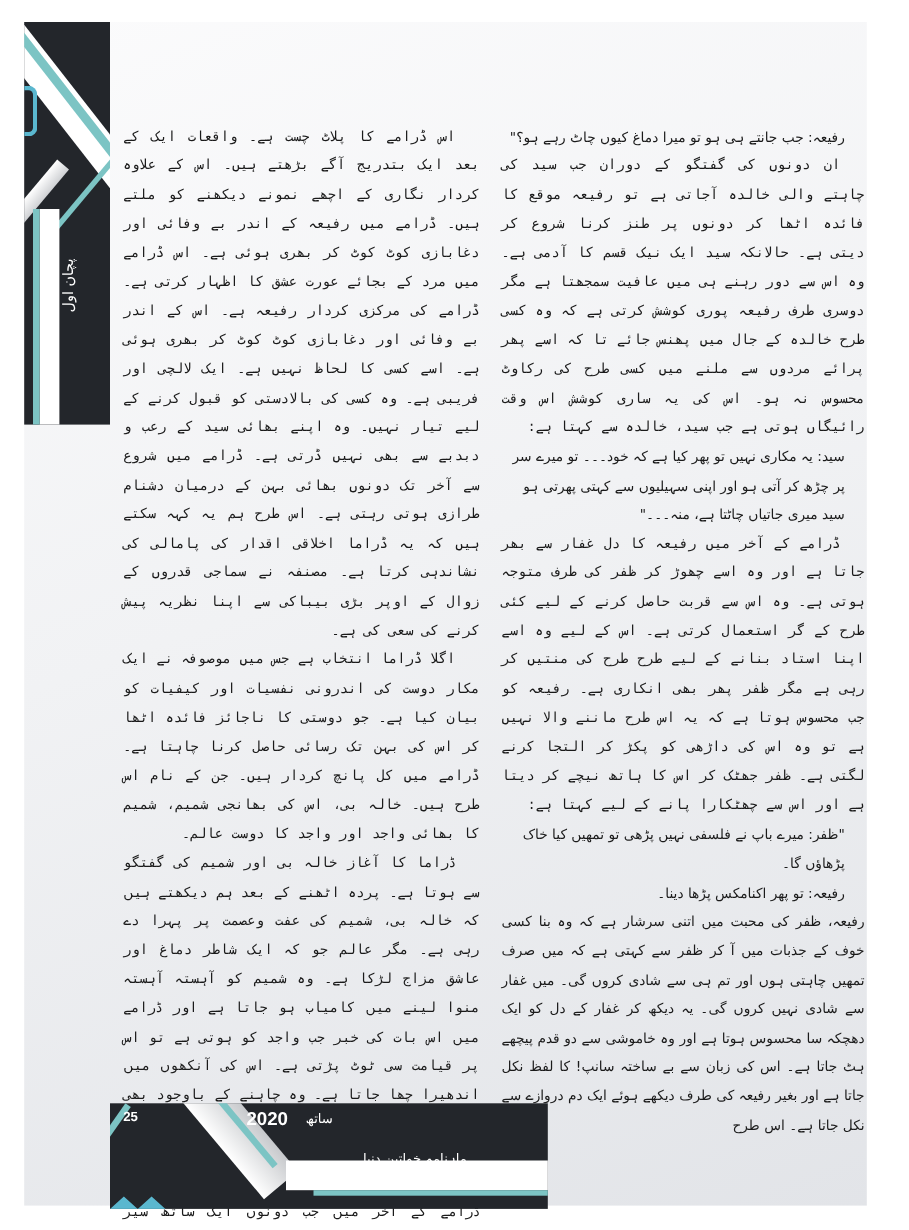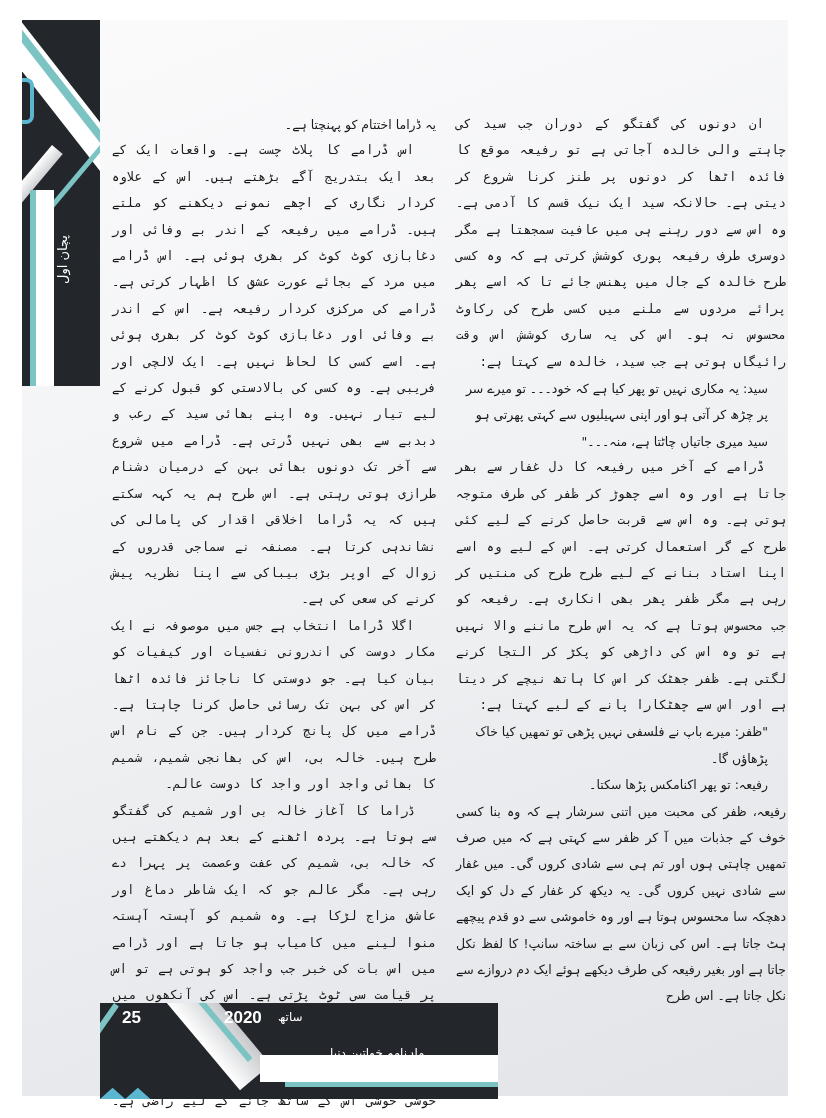--- a/index.html
+++ b/index.html
@@ -87,22 +87,22 @@
   .footer-band .diag-t2 {
     position: absolute; left: 14px; top: 0px; width: 6px; height: 50px;
     background: #7cc4c4; transform: rotate(35deg); transform-origin: top left;
   }
   .footer-band .zigzag {
     position: absolute; left: 0; top: 82px; width: 70px; height: 14px;
     background: #5ab7cf;
     clip-path: polygon(0 100%, 18% 20%, 36% 100%, 54% 20%, 72% 100%, 72% 100%);
   }
   .page-number {
-    position: absolute; left: 122px; top: 1008px; color: #ffffff;
-    font-family: "Liberation Sans", sans-serif; font-weight: bold; font-size: 17px;
+    position: absolute; left: 112px; top: 1008px; color: #ffffff;
+    font-family: "Liberation Sans", sans-serif; font-weight: bold; font-size: 12px;
   }
   .footer-year {
     position: absolute; left: 224px; top: 1008px; color: #ffffff;
     font-family: "Liberation Sans", sans-serif; font-weight: bold; font-size: 17px;
   }
   .footer-month {
     position: absolute; left: 278px; top: 1010px; color: #ffffff;
     font-size: 12px; direction: rtl;
   }
   .footer-magazine {
@@ -120,33 +120,33 @@
   <div class="diag-teal"></div>
   <div class="diag-white-2"></div>
   <div class="diag-teal-2"></div>
   <div class="vert-white"></div>
   <div class="vert-teal"></div>
 </div>
 <div class="logo-mark"></div>
 <div class="section-label">پچان اول</div>
 
 <div class="column col-left" id="col-left">
-    <p class="">یہ ڈراما اختتام کو پہنچتا ہے۔</p>
     <p class="indent">اس ڈرامے کا پلاٹ چست ہے۔ واقعات ایک کے بعد ایک بتدریج آگے بڑھتے ہیں۔ اس کے علاوہ کردار نگاری کے اچھے نمونے دیکھنے کو ملتے ہیں۔ ڈرامے میں رفیعہ کے اندر بے وفائی اور دغابازی کوٹ کوٹ کر بھری ہوئی ہے۔ اس ڈرامے میں مرد کے بجائے عورت عشق کا اظہار کرتی ہے۔ ڈرامے کی مرکزی کردار رفیعہ ہے۔ اس کے اندر بے وفائی اور دغابازی کوٹ کوٹ کر بھری ہوئی ہے۔ اسے کسی کا لحاظ نہیں ہے۔ ایک لالچی اور فریبی ہے۔ وہ کسی کی بالادستی کو قبول کرنے کے لیے تیار نہیں۔ وہ اپنے بھائی سید کے رعب و دبدبے سے بھی نہیں ڈرتی ہے۔ ڈرامے میں شروع سے آخر تک دونوں بھائی بہن کے درمیان دشنام طرازی ہوتی رہتی ہے۔ اس طرح ہم یہ کہہ سکتے ہیں کہ یہ ڈراما اخلاقی اقدار کی پامالی کی نشاندہی کرتا ہے۔ مصنفہ نے سماجی قدروں کے زوال کے اوپر بڑی بیباکی سے اپنا نظریہ پیش کرنے کی سعی کی ہے۔</p>
     <p class="indent">اگلا ڈراما انتخاب ہے جس میں موصوفہ نے ایک مکار دوست کی اندرونی نفسیات اور کیفیات کو بیان کیا ہے۔ جو دوستی کا ناجائز فائدہ اٹھا کر اس کی بہن تک رسائی حاصل کرنا چاہتا ہے۔ ڈرامے میں کل پانچ کردار ہیں۔ جن کے نام اس طرح ہیں۔ خالہ بی، اس کی بھانجی شمیم، شمیم کا بھائی واجد اور واجد کا دوست عالم۔</p>
     <p class="indent">ڈراما کا آغاز خالہ بی اور شمیم کی گفتگو سے ہوتا ہے۔ پردہ اٹھنے کے بعد ہم دیکھتے ہیں کہ خالہ بی، شمیم کی عفت وعصمت پر پہرا دے رہی ہے۔ مگر عالم جو کہ ایک شاطر دماغ اور عاشق مزاج لڑکا ہے۔ وہ شمیم کو آہستہ آہستہ منوا لینے میں کامیاب ہو جاتا ہے اور ڈرامے میں اس بات کی خبر جب واجد کو ہوتی ہے تو اس پر قیامت سی ٹوٹ پڑتی ہے۔ اس کی آنکھوں میں اندھیرا چھا جاتا ہے۔ وہ چاہنے کے باوجود بھی کچھ نہیں کر سکتا کیونکہ اس وقت اس کی بہن عالم کی محبت میں گرفتار ہو چکی ہوتی ہے اور خوشی خوشی اس کے ساتھ جانے کے لیے راضی ہے۔ ڈرامے کے آخر میں جب دونوں ایک ساتھ سیر سپاٹے کے لیے باہر چلے جاتے ہیں تو انھیں کسی شرمندگی یا خجالت کا احساس نہیں ہوتا بلکہ وہ واجد کو طنزاً اور مذاق اڑاتے ہوئے نکلتے ہیں۔</p>
     <p class="quote">"عالم: (جس کی سمجھ میں نہیں آتا کیا کرے) مگر۔۔۔ یہ کیا کہہ رہے ہو تم؟ تم نے کب دیکھا۔۔</p>
     <p class="quote">واجد: ہاں۔۔۔ ہاں ہم نے دیکھا۔۔۔ اور وہ خوشخبری بھی مل گئی ہمیں اور اسی وجہ سے ہم لوگ اس</p>
   </div>
 <div class="column col-right" id="col-right">
+    <p class="quote">رفیعہ: جب جانتے ہی ہو تو میرا دماغ کیوں چاٹ رہے ہو؟"</p>
     <p class="indent">ان دونوں کی گفتگو کے دوران جب سید کی چاہتے والی خالدہ آجاتی ہے تو رفیعہ موقع کا فائدہ اٹھا کر دونوں پر طنز کرنا شروع کر دیتی ہے۔ حالانکہ سید ایک نیک قسم کا آدمی ہے۔ وہ اس سے دور رہنے ہی میں عافیت سمجھتا ہے مگر دوسری طرف رفیعہ پوری کوشش کرتی ہے کہ وہ کسی طرح خالدہ کے جال میں پھنس جائے تا کہ اسے پھر پرائے مردوں سے ملنے میں کسی طرح کی رکاوٹ محسوس نہ ہو۔ اس کی یہ ساری کوشش اس وقت رائیگاں ہوتی ہے جب سید، خالدہ سے کہتا ہے:</p>
     <p class="quote">سید: یہ مکاری نہیں تو پھر کیا ہے کہ خود۔۔۔ تو میرے سر پر چڑھ کر آتی ہو اور اپنی سہیلیوں سے کہتی پھرتی ہو سید میری جاتیاں چاٹتا ہے، منہ۔۔۔"</p>
     <p class="indent">ڈرامے کے آخر میں رفیعہ کا دل غفار سے بھر جاتا ہے اور وہ اسے چھوڑ کر ظفر کی طرف متوجہ ہوتی ہے۔ وہ اس سے قربت حاصل کرنے کے لیے کئی طرح کے گر استعمال کرتی ہے۔ اس کے لیے وہ اسے اپنا استاد بنانے کے لیے طرح طرح کی منتیں کر رہی ہے مگر ظفر پھر بھی انکاری ہے۔ رفیعہ کو جب محسوس ہوتا ہے کہ یہ اس طرح ماننے والا نہیں ہے تو وہ اس کی داڑھی کو پکڑ کر التجا کرنے لگتی ہے۔ ظفر جھٹک کر اس کا ہاتھ نیچے کر دیتا ہے اور اس سے چھٹکارا پانے کے لیے کہتا ہے:</p>
     <p class="quote">"ظفر: میرے باپ نے فلسفی نہیں پڑھی تو تمھیں کیا خاک پڑھاؤں گا۔</p>
-    <p class="quote">رفیعہ: تو پھر اکنامکس پڑھا سکتا۔</p>
+    <p class="quote">رفیعہ: تو پھر اکنامکس پڑھا دینا۔</p>
     <p class="">رفیعہ، ظفر کی محبت میں اتنی سرشار ہے کہ وہ بنا کسی خوف کے جذبات میں آ کر ظفر سے کہتی ہے کہ میں صرف تمھیں چاہتی ہوں اور تم ہی سے شادی کروں گی۔ میں غفار سے شادی نہیں کروں گی۔ یہ دیکھ کر غفار کے دل کو ایک دھچکہ سا محسوس ہوتا ہے اور وہ خاموشی سے دو قدم پیچھے ہٹ جاتا ہے۔ اس کی زبان سے بے ساختہ سانپ! کا لفظ نکل جاتا ہے اور بغیر رفیعہ کی طرف دیکھے ہوئے ایک دم دروازے سے نکل جاتا ہے۔ اس طرح</p>
   </div>
 
 <div class="footer-band">
   <div class="diag-w"></div>
   <div class="diag-t"></div>
   <div class="diag-t2"></div>
   <div class="white-stripe"></div>
   <div class="teal-stripe"></div>
   <div class="zigzag"></div>

